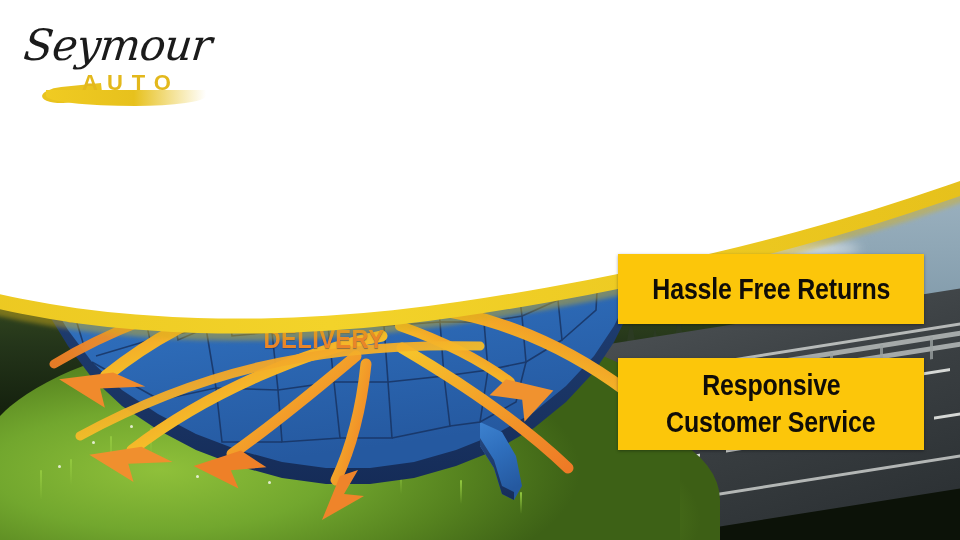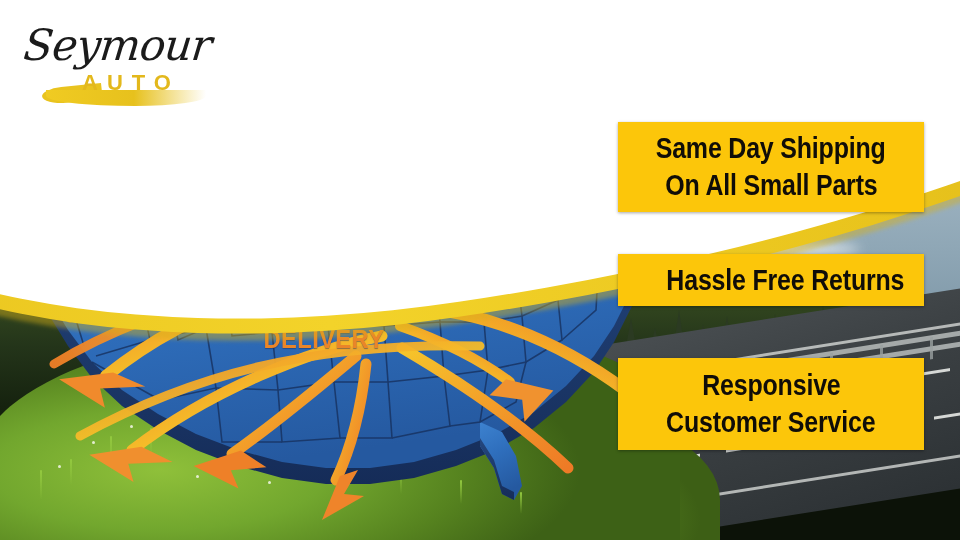--- a/index.html
+++ b/index.html
@@ -288,21 +288,21 @@
     color: #100d08;
     font-family: "Liberation Sans", sans-serif;
     font-weight: 700;
     letter-spacing: -0.2px;
     transform: scaleX(0.86);
     white-space: nowrap;
   }
   #callout-1 { left: 618px; top: 122px; width: 306px; height: 90px; }
   #callout-1 span { font-size: 29px; line-height: 1.28; }
 
-  #callout-2 { left: 618px; top: 254px; width: 306px; height: 52px; align-items: flex-end; }
+  #callout-2 { left: 618px; top: 254px; width: 306px; height: 70px; }
   #callout-2 span { font-size: 29px; line-height: 1.2; }
 
   #callout-3 { left: 618px; top: 358px; width: 306px; height: 92px; }
   #callout-3 span { font-size: 29px; line-height: 1.28; }
 
 </style>
 </head>
 <body>
 
 <div id="banner">
@@ -582,24 +582,20 @@
   <div class="swoosh-yellow"></div>
   <div class="swoosh-white"></div>
 
   <div class="logo">
     <div class="logo-swoosh2"></div>
     <div class="logo-swoosh"></div>
     <div class="logo-script">Seymour</div>
     <div class="logo-auto">AUTO</div>
   </div>
 
-  <div class="callout" id="callout-1">
-    <span>Same Day Shipping</span>
-    <span>On All Small Parts</span>
-  </div>
 
   <div class="callout" id="callout-2">
     <span>Hassle Free Returns</span>
   </div>
 
   <div class="callout" id="callout-3">
     <span>Responsive</span>
     <span>Customer Service</span>
   </div>
 

